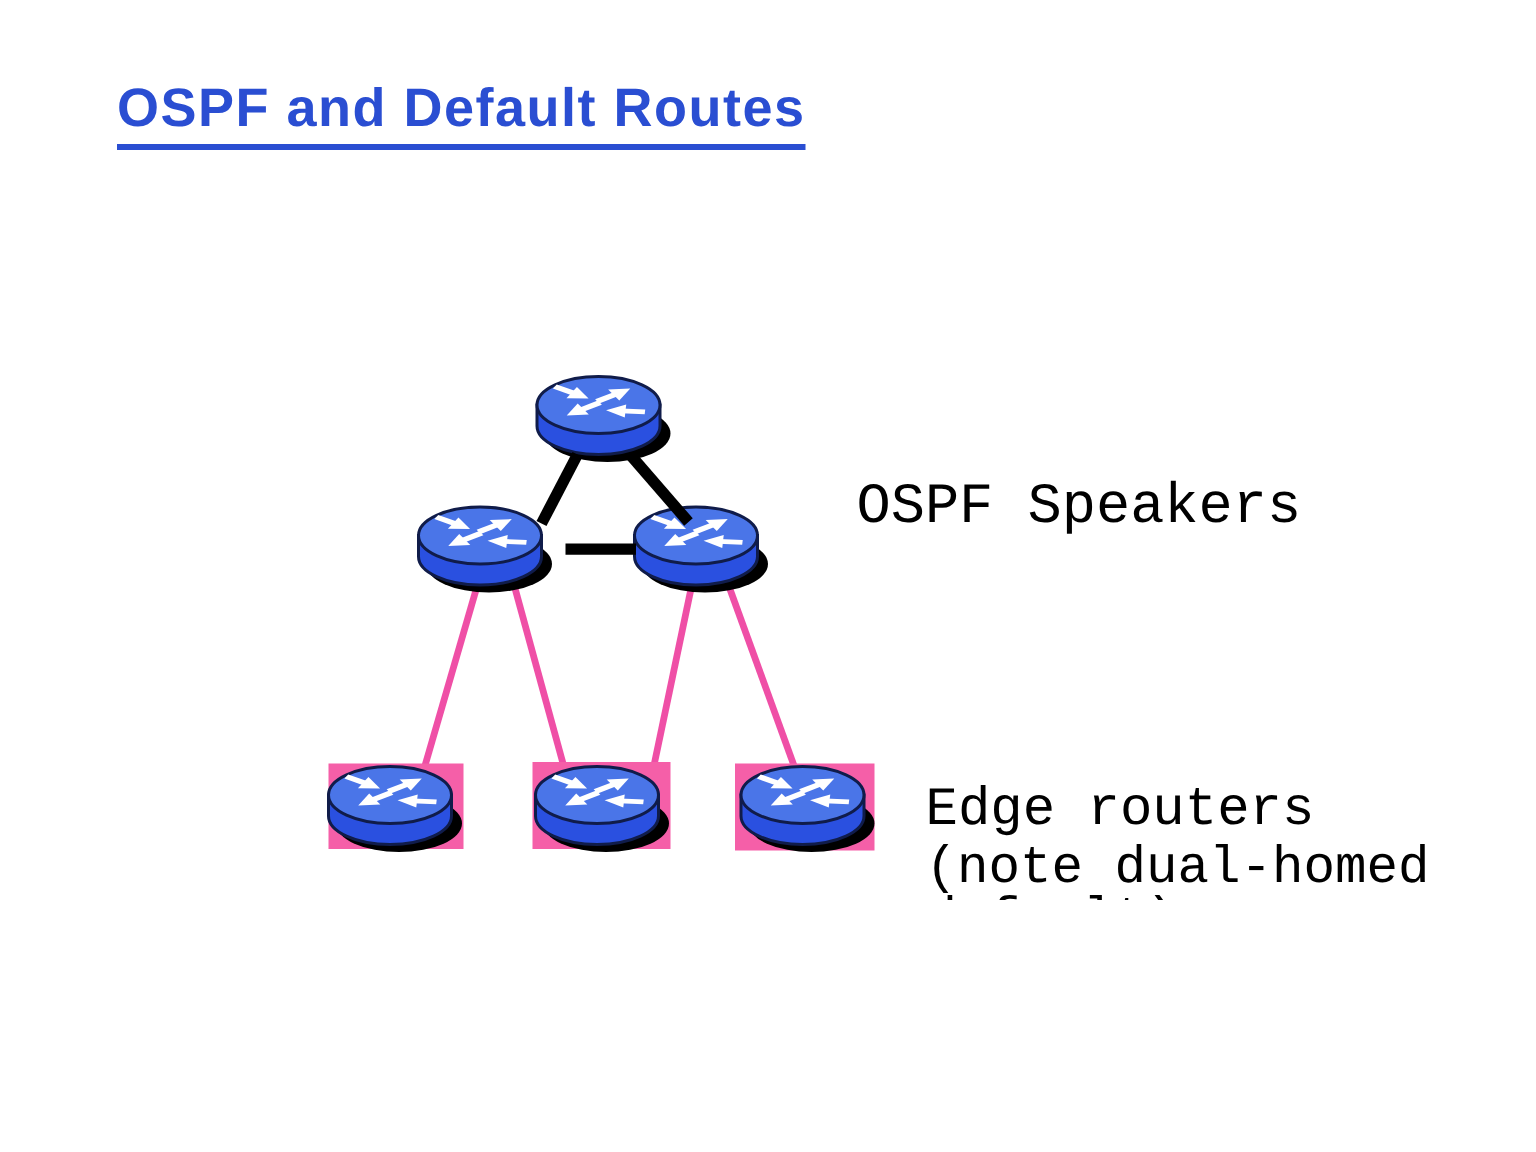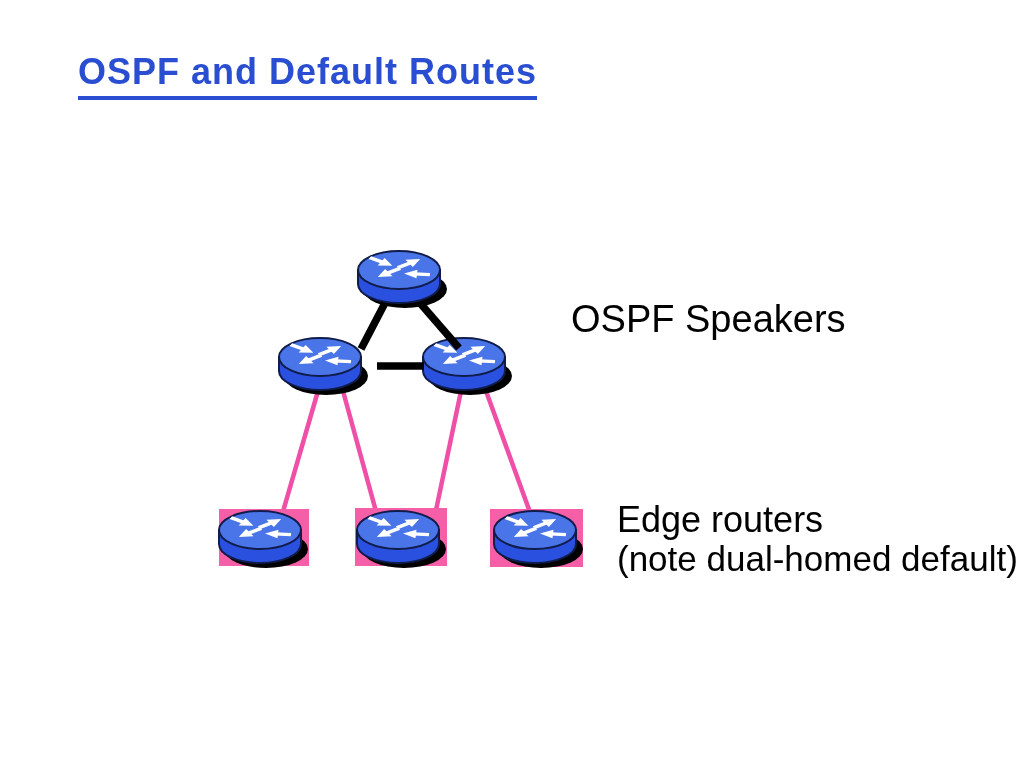--- a/index.html
+++ b/index.html
@@ -27,21 +27,22 @@
     line-height: 1.1;
   }
   .diagram-svg {
     position: absolute;
     left: 0; top: 0;
     width: 1024px; height: 768px;
   }
   .lbl {
     position: absolute;
     color: #000000;
-    font-family: Liberation Sans, sans-serif;
+    font-family: Liberation Mono, monospace;
+    margin-top: 20px;
   }
   .lbl-ospf {
     left: 571px;
     top: 297px;
     font-size: 38px;
     line-height: 44px;
   }
   .lbl-edge {
     left: 617px;
     top: 500px;

